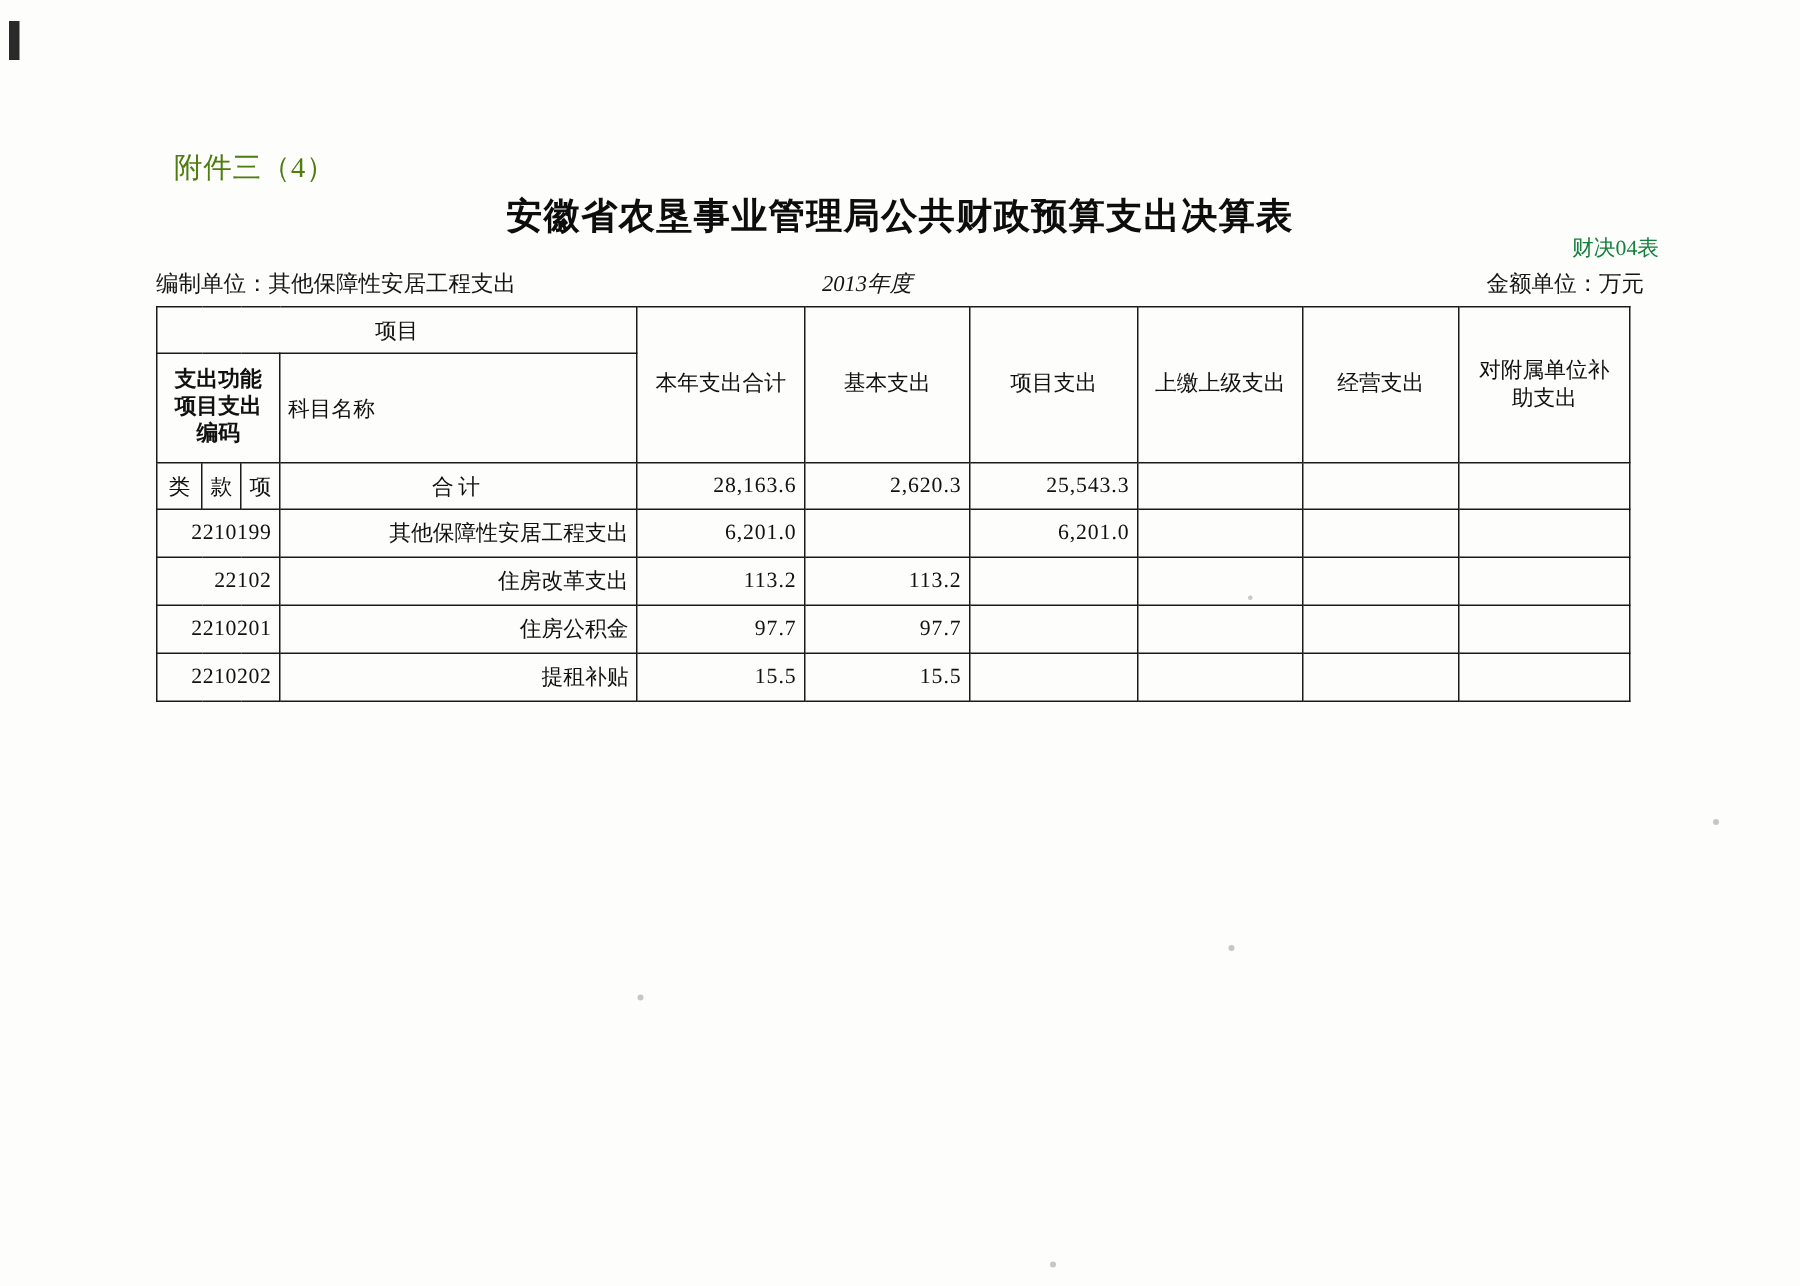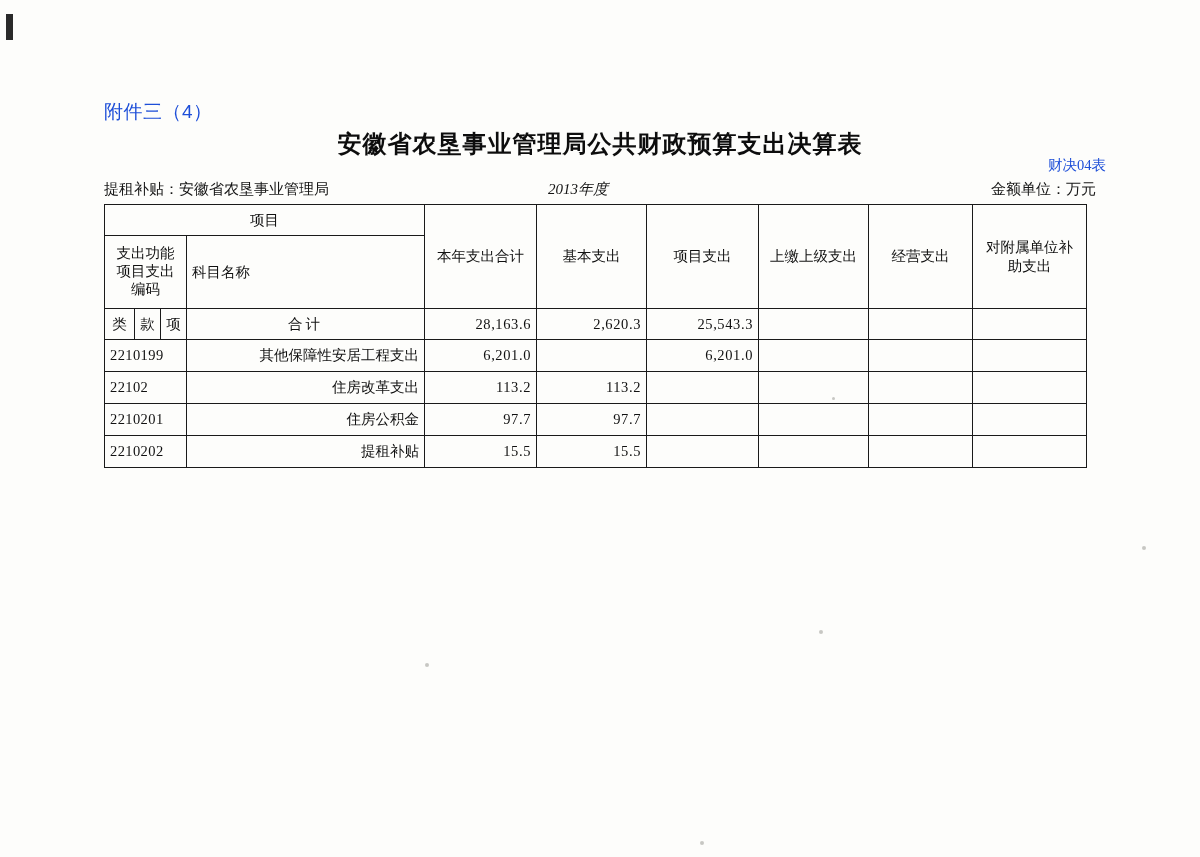--- a/index.html
+++ b/index.html
@@ -32,45 +32,45 @@
   }
   .doc {
     position: absolute;
     left: 0;
     top: 0;
     width: 1200px;
     height: 857px;
   }
   .attach-label {
     position: absolute;
-    left: 104px;
+    left: 116px;
     top: 99px;
     font-size: 19px;
     letter-spacing: .5px;
-    font-family: Liberation Sans, sans-serif;
-    color: #1d4ed8;
+    font-family: Liberation Serif, serif;
+    color: #4d7c0f;
   }
   .doc-title {
     position: absolute;
     left: 0;
     top: 128px;
     width: 1200px;
     text-align: center;
     font-size: 24px;
     font-weight: bold;
     letter-spacing: 1px;
     color: #0d0d0d;
     font-family: "Liberation Serif", serif;
   }
   .form-code {
     position: absolute;
     right: 94px;
     top: 156px;
     font-size: 14.5px;
-    color: #1d4ed8;
+    color: #15803d;
   }
   .meta-row {
     position: absolute;
     left: 104px;
     top: 180px;
     width: 992px;
     height: 20px;
     font-size: 15px;
     color: #141414;
   }
@@ -139,21 +139,21 @@
     letter-spacing: 3px;
   }
   .num {
     text-align: right;
     padding-right: 9px;
     font-family: "Liberation Serif", serif;
     font-size: 15px;
     letter-spacing: .6px;
   }
   .code-cell {
-    text-align: left;
+    text-align: right;
     padding-left: 6px;
     font-size: 15px;
     letter-spacing: .4px;
   }
   .name-cell {
     text-align: right;
     padding-left: 14px;
     font-size: 15px;
   }
   .name-cell.indent {
@@ -178,21 +178,21 @@
 
 <div class="doc">
 
   <div class="attach-label">附件三（4）</div>
 
   <div class="doc-title">安徽省农垦事业管理局公共财政预算支出决算表</div>
 
   <div class="form-code">财决04表</div>
 
   <div class="meta-row">
-    <span class="meta-unit">提租补贴：安徽省农垦事业管理局</span>
+    <span class="meta-unit">编制单位：其他保障性安居工程支出</span>
     <span class="meta-year">2013年度</span>
     <span class="meta-amount">金额单位：万元</span>
   </div>
 
   <table class="sheet">
     <colgroup>
       <col style="width:30px">
       <col style="width:26px">
       <col style="width:26px">
       <col style="width:238px">
@@ -210,21 +210,21 @@
         <td class="hdr-col" rowspan="3">基本支出</td>
         <td class="hdr-col" rowspan="3">项目支出</td>
         <td class="hdr-col" rowspan="3">上缴上级支出</td>
         <td class="hdr-col" rowspan="3">经营支出</td>
         <td class="hdr-col" rowspan="3">
           <span>对附属单位补</span><br>
           <span>助支出</span>
         </td>
       </tr>
       <tr>
-        <td class="hdr-code" colspan="3" rowspan="2" style="height:72px;">
+        <td class="hdr-code" colspan="3" rowspan="2" style="height:72px;font-weight:bold;">
           <span>支出功能</span><br>
           <span>项目支出</span><br>
           <span>编码</span>
         </td>
         <td class="hdr-name" rowspan="2">科目名称</td>
       </tr>
       <tr></tr>
 
       <tr>
         <td class="sub-k">类</td>

